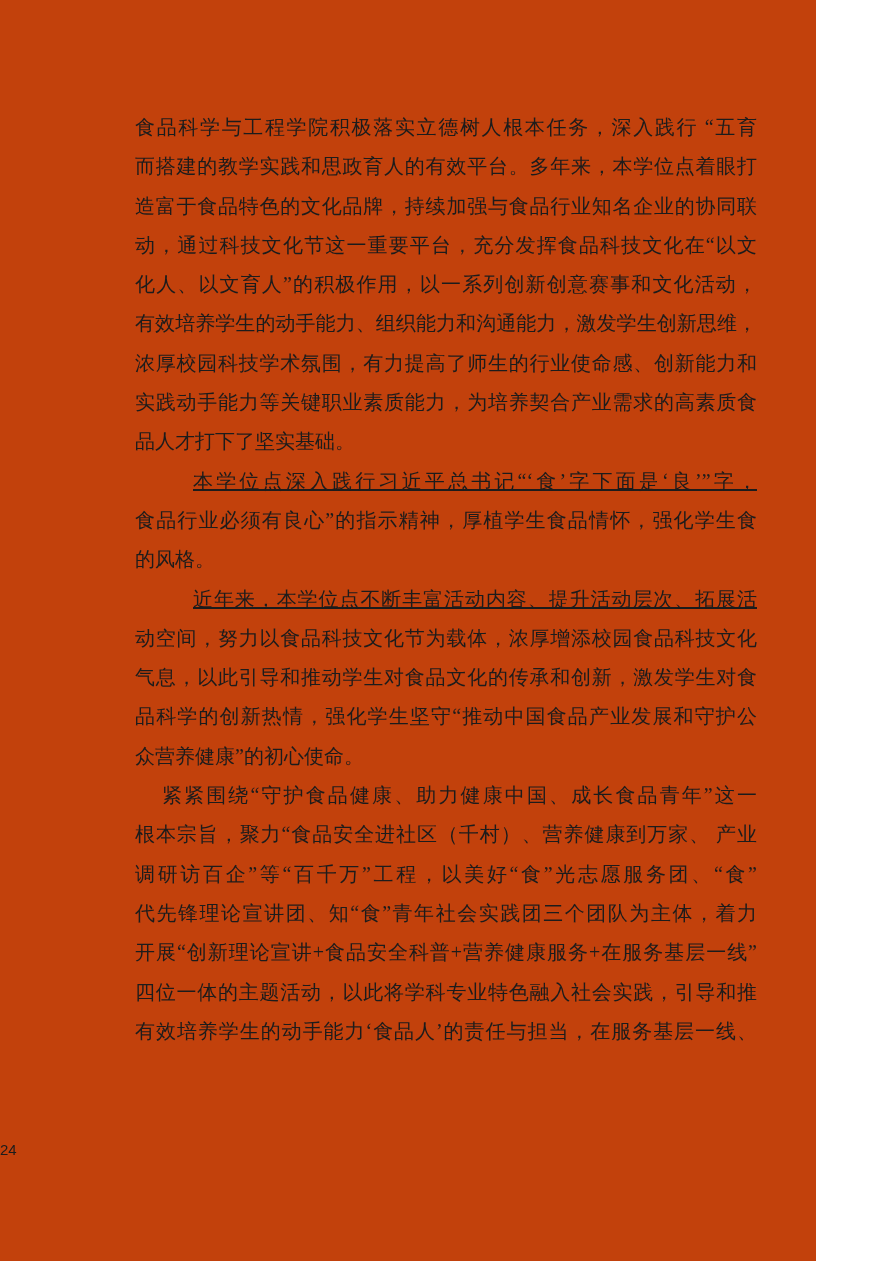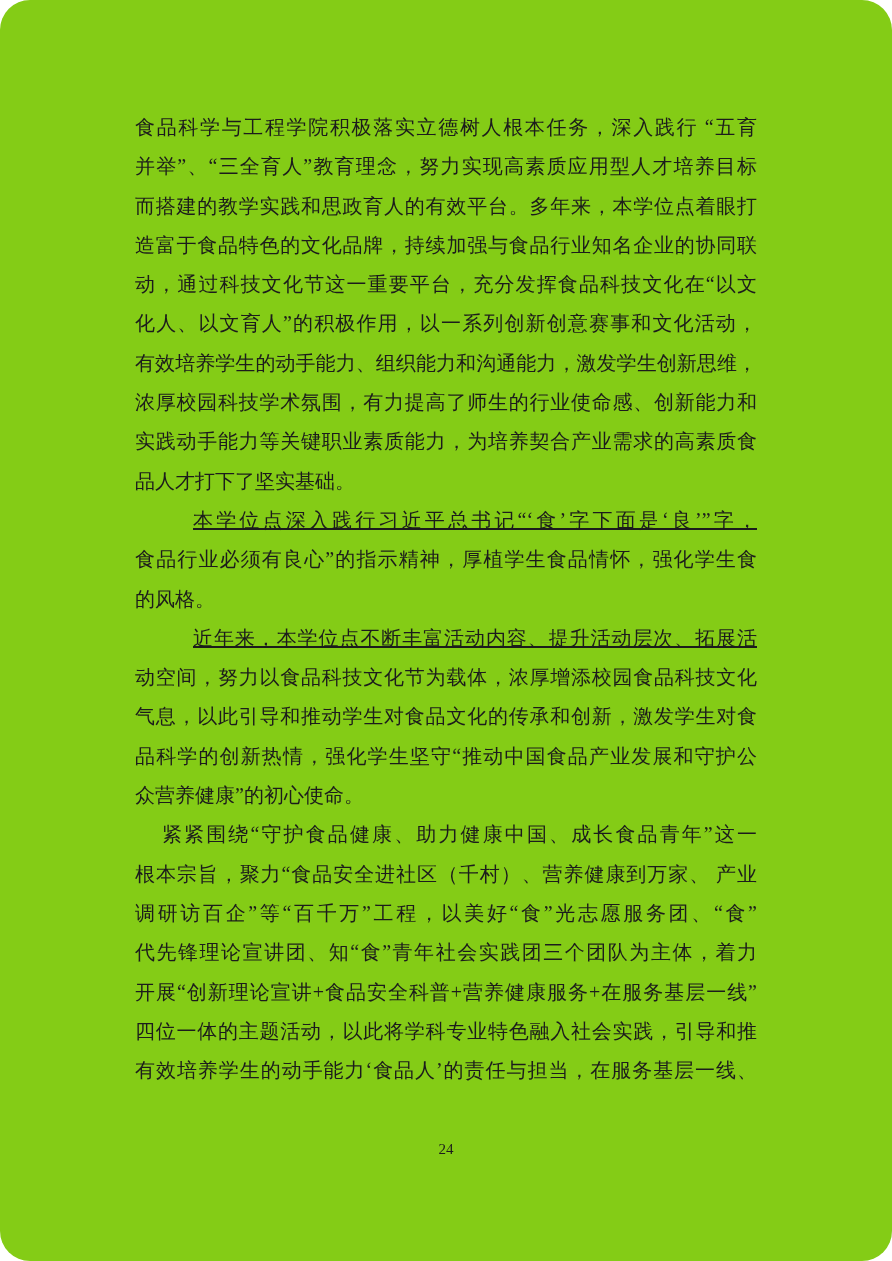--- a/index.html
+++ b/index.html
@@ -2,26 +2,25 @@
 <html><head>
 <meta charset="utf-8">
 <style>
   html, body {
     margin: 0;
     padding: 0;
     background: #ffffff;
   }
   .page {
     position: relative;
-    width: 892px;
+    width: 816px;
     height: 1261px;
-    background: #84cc16;
+    background: #c2410c;
     overflow: hidden;
     font-family: "Liberation Serif", serif;
-    border-radius: 30px;
   }
   .text-block {
     position: absolute;
     left: 135px;
     top: 108px;
     width: 622px;
     color: #1c1c1c;
   }
   .line {
     font-size: 20px;
@@ -39,35 +38,33 @@
     
     text-align-last: left;
   }
   .ind-a { text-indent: 58px; text-decoration: underline; }  
   .ind-b { text-indent: 27px; }  
   .page-number {
     position: absolute;
     left: 0;
     top: 1141px;
     width: 892px;
-    text-align: center;
-    font-family: Liberation Serif, serif;
+    font-family: Liberation Sans, sans-serif;
     font-size: 15px;
     color: #1c1c1c;
   }
 </style>
 </head>
 <body>
 
 <div class="page">
 
   <div class="text-block">
 
     <div class="line fill">食品科学与工程学院积极落实立德树人根本任务，深入践行 “五育</div>
-    <div class="line fill">并举”、“三全育人”教育理念，努力实现高素质应用型人才培养目标</div>
     <div class="line fill">而搭建的教学实践和思政育人的有效平台。多年来，本学位点着眼打</div>
     <div class="line fill">造富于食品特色的文化品牌，持续加强与食品行业知名企业的协同联</div>
     <div class="line fill">动，通过科技文化节这一重要平台，充分发挥食品科技文化在“以文</div>
     <div class="line fill">化人、以文育人”的积极作用，以一系列创新创意赛事和文化活动，</div>
     <div class="line fill">有效培养学生的动手能力、组织能力和沟通能力，激发学生创新思维，</div>
     <div class="line fill">浓厚校园科技学术氛围，有力提高了师生的行业使命感、创新能力和</div>
     <div class="line fill">实践动手能力等关键职业素质能力，为培养契合产业需求的高素质食</div>
     <div class="line end">品人才打下了坚实基础。</div>
 
     <div class="line fill ind-a">本学位点深入践行习近平总书记“‘食’字下面是‘良’”字，</div>

